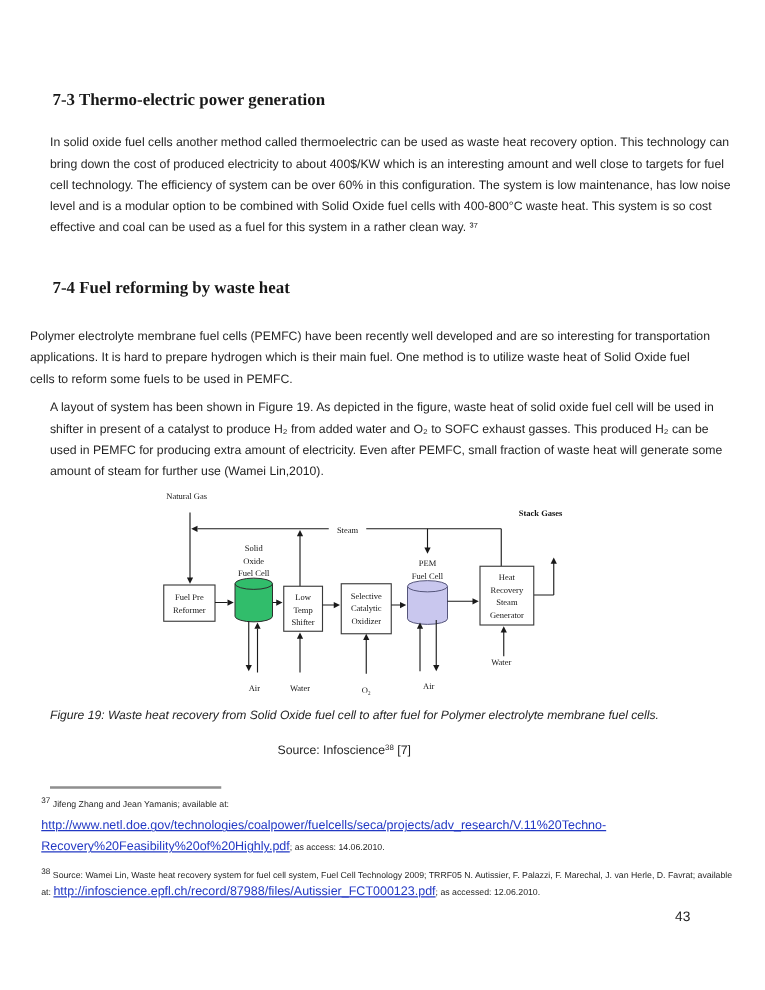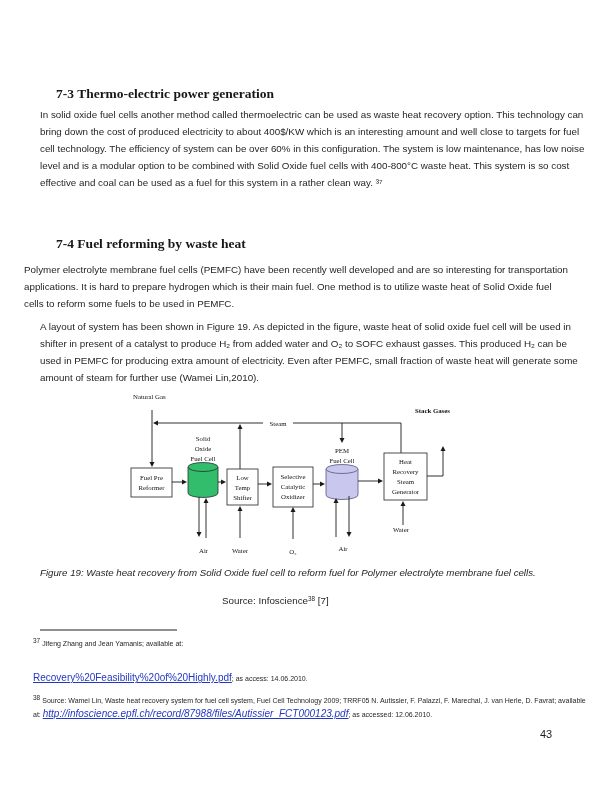--- a/index.html
+++ b/index.html
@@ -1,19 +1,19 @@
 <!DOCTYPE html>
 <html><head>
 <meta charset="utf-8">
 <style>
   html,body{margin:0;padding:0;background:#ffffff;}
   .page{position:relative;width:612px;height:792px;background:#ffffff;overflow:hidden;
         font-family:"Liberation Sans",sans-serif;color:#1f1f1f;}
   .abs{position:absolute;}
-  .h-serif{font-family:"Liberation Serif",serif;font-weight:bold;font-size:13.5px;margin:16px;color:#171717;}
+  .h-serif{font-family:"Liberation Serif",serif;font-weight:bold;font-size:13.5px;margin:2px;color:#171717;}
   .body-text{font-size:9.8px;line-height:17px;margin:0;width:546px;}
   .caption{font-size:9.7px;line-height:13px;font-style:italic;width:548px;}
   .source-line{font-size:9.8px;}
   .sup-inline{font-size:6.3px;position:relative;top:-3.5px;}
   .fn-rule{background:#8f8f8f;height:2px;width:137px;}
   .fn{font-size:7px;line-height:12px;width:553px;color:#1f1f1f;}
   .fn sup{font-size:6.5px;position:relative;top:0px;margin-right:2px;}
   .fn-link{font-size:10px;text-decoration:underline;cursor:pointer;word-break:break-all;}
   .fn37-links{line-height:16px;margin-top:3px;}
   .pageno{font-size:11px;}
@@ -145,36 +145,36 @@
         <polygon class="ah" points="293,115 290.5,120 295.5,120"></polygon>
     </g>
 
     <text x="93.5" y="167" text-anchor="middle">Air</text>
     <text x="130" y="167" text-anchor="middle">Water</text>
     <text x="183" y="168" text-anchor="middle">O₂</text>
     <text x="233" y="165" text-anchor="middle">Air</text>
     <text x="291" y="146" text-anchor="middle">Water</text>
   </svg>
 
-  <div class="abs caption" style="left:40px;top:566px;">Figure 19: Waste heat recovery from Solid Oxide fuel cell to reform fuel for Polymer electrolyte membrane fuel cells.</div>
+  <div class="abs caption" style="left:40px;top:566px;">Figure 19: Waste heat recovery from Solid Oxide fuel cell to after fuel for Polymer electrolyte membrane fuel cells.</div>
 
   <div class="abs source-line" style="left:222px;top:595px;">
     <span>Source: Infoscience</span><span class="sup-inline">38</span><span> [7]</span>
   </div>
 
   <div class="abs fn-rule" style="left:40px;top:629px;"></div>
 
   <div class="abs fn" style="left:33px;top:635px;">
     <div>
       <sup>37</sup><span>Jifeng Zhang and Jean Yamanis; available at:</span>
     </div>
     <div class="fn37-links">
-      <a class="fn-link" style="color: rgb(34, 56, 196);"><br><span>Recovery%20Feasibility%20of%20Highly.pdf</span></a><span>; as access: 14.06.2010.</span>
+      <a class="fn-link" style="color: rgb(34, 56, 196);"><span>http://www.netl.doe.gov/technologies/coalpower/fuelcells/seca/projects/adv_research/V.11%20Techno-</span><br><span>Recovery%20Feasibility%20of%20Highly.pdf</span></a><span>; as access: 14.06.2010.</span>
     </div>
   </div>
 
   <div class="abs fn" style="left:33px;top:691px;line-height:13px;">
-    <sup>38</sup><span>Source: Wamei Lin, Waste heat recovery system for fuel cell system, Fuel Cell Technology 2009; TRRF05 N. Autissier, F. Palazzi, F. Marechal, J. van Herle, D. Favrat; available at: </span><a class="fn-link" style="color: rgb(34, 56, 196); font-style: italic;">http://infoscience.epfl.ch/record/87988/files/Autissier_FCT000123.pdf</a><span>; as accessed: 12.06.2010.</span>
+    <sup>38</sup><span>Source: Wamei Lin, Waste heat recovery system for fuel cell system, Fuel Cell Technology 2009; TRRF05 N. Autissier, F. Palazzi, F. Marechal, J. van Herle, D. Favrat; available at: </span><a class="fn-link" style="color: rgb(34, 56, 196);">http://infoscience.epfl.ch/record/87988/files/Autissier_FCT000123.pdf</a><span>; as accessed: 12.06.2010.</span>
   </div>
 
   <div class="abs pageno" style="left:540px;top:728px;">43</div>
 
 </div>
 
 </body></html>

